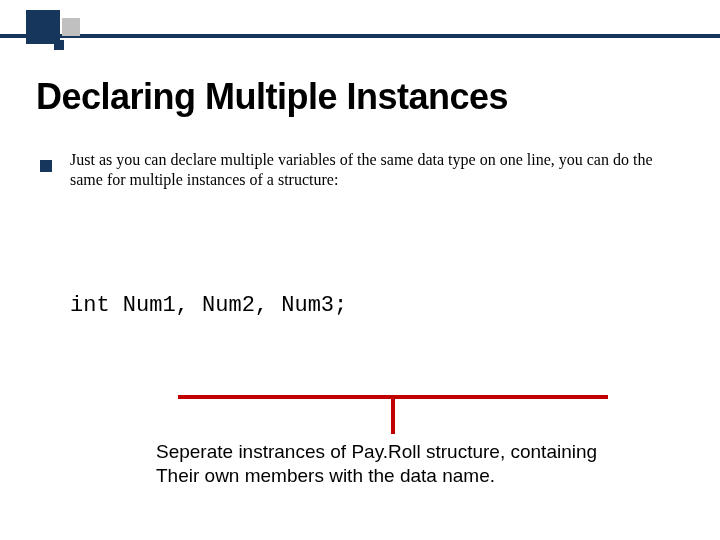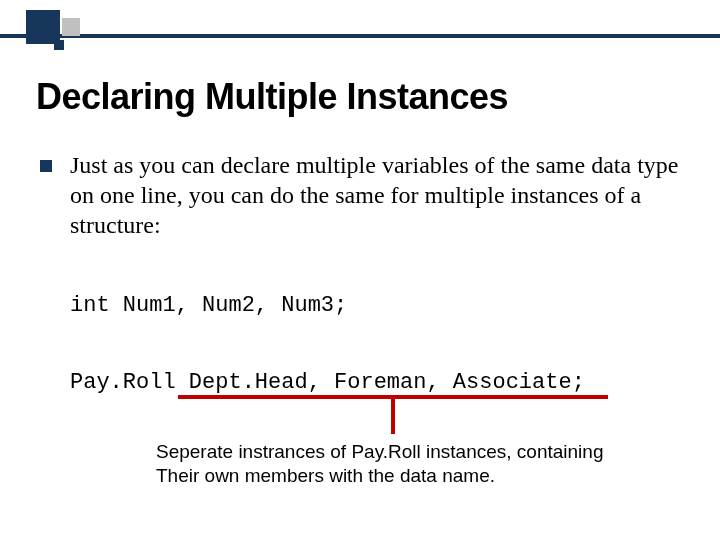--- a/index.html
+++ b/index.html
@@ -71,21 +71,21 @@
   }
   .bullet-marker {
     width: 12px;
     height: 12px;
     background: #16365c;
     margin-top: 10px;
     margin-right: 18px;
     flex: 0 0 12px;
   }
   .bullet-text {
-    font-size: 24px;
+    font-size: 16px;
     line-height: 1.25;
   }
   .code-line {
     font-family: "Courier New", Courier, monospace;
     font-size: 22px;
     font-weight: normal;
     white-space: pre;
   }
   .code1 {
     position: absolute;
@@ -131,27 +131,26 @@
 
   <div class="body">
     <div class="bullet-row">
       <div class="bullet-marker"></div>
       <div class="bullet-text">Just as you can declare multiple variables of the same data type on one line, you can do the same for multiple instances of a structure:</div>
     </div>
   </div>
 
   <div class="code-line code1">int Num1, Num2, Num3;</div>
 
-  <div class="code-line code2">Pay.Roll Dept.Head, Foreman, Associate;</div>
 
   <div class="underline-wrap">
     <svg width="440" height="44" viewBox="0 0 440 44">
       <line x1="0" y1="3" x2="430" y2="3" stroke="#c00000" stroke-width="4"></line>
       <line x1="215" y1="3" x2="215" y2="40" stroke="#c00000" stroke-width="4"></line>
     </svg>
   </div>
 
   <div class="caption">
-    <div>Seperate instrances of Pay.Roll instances, containing</div>
+    <div>Seperate instrances of Pay.Roll structure, containing</div>
     <div>Their own members with the data name.</div>
   </div>
 
 </div>
 
 </body></html>

